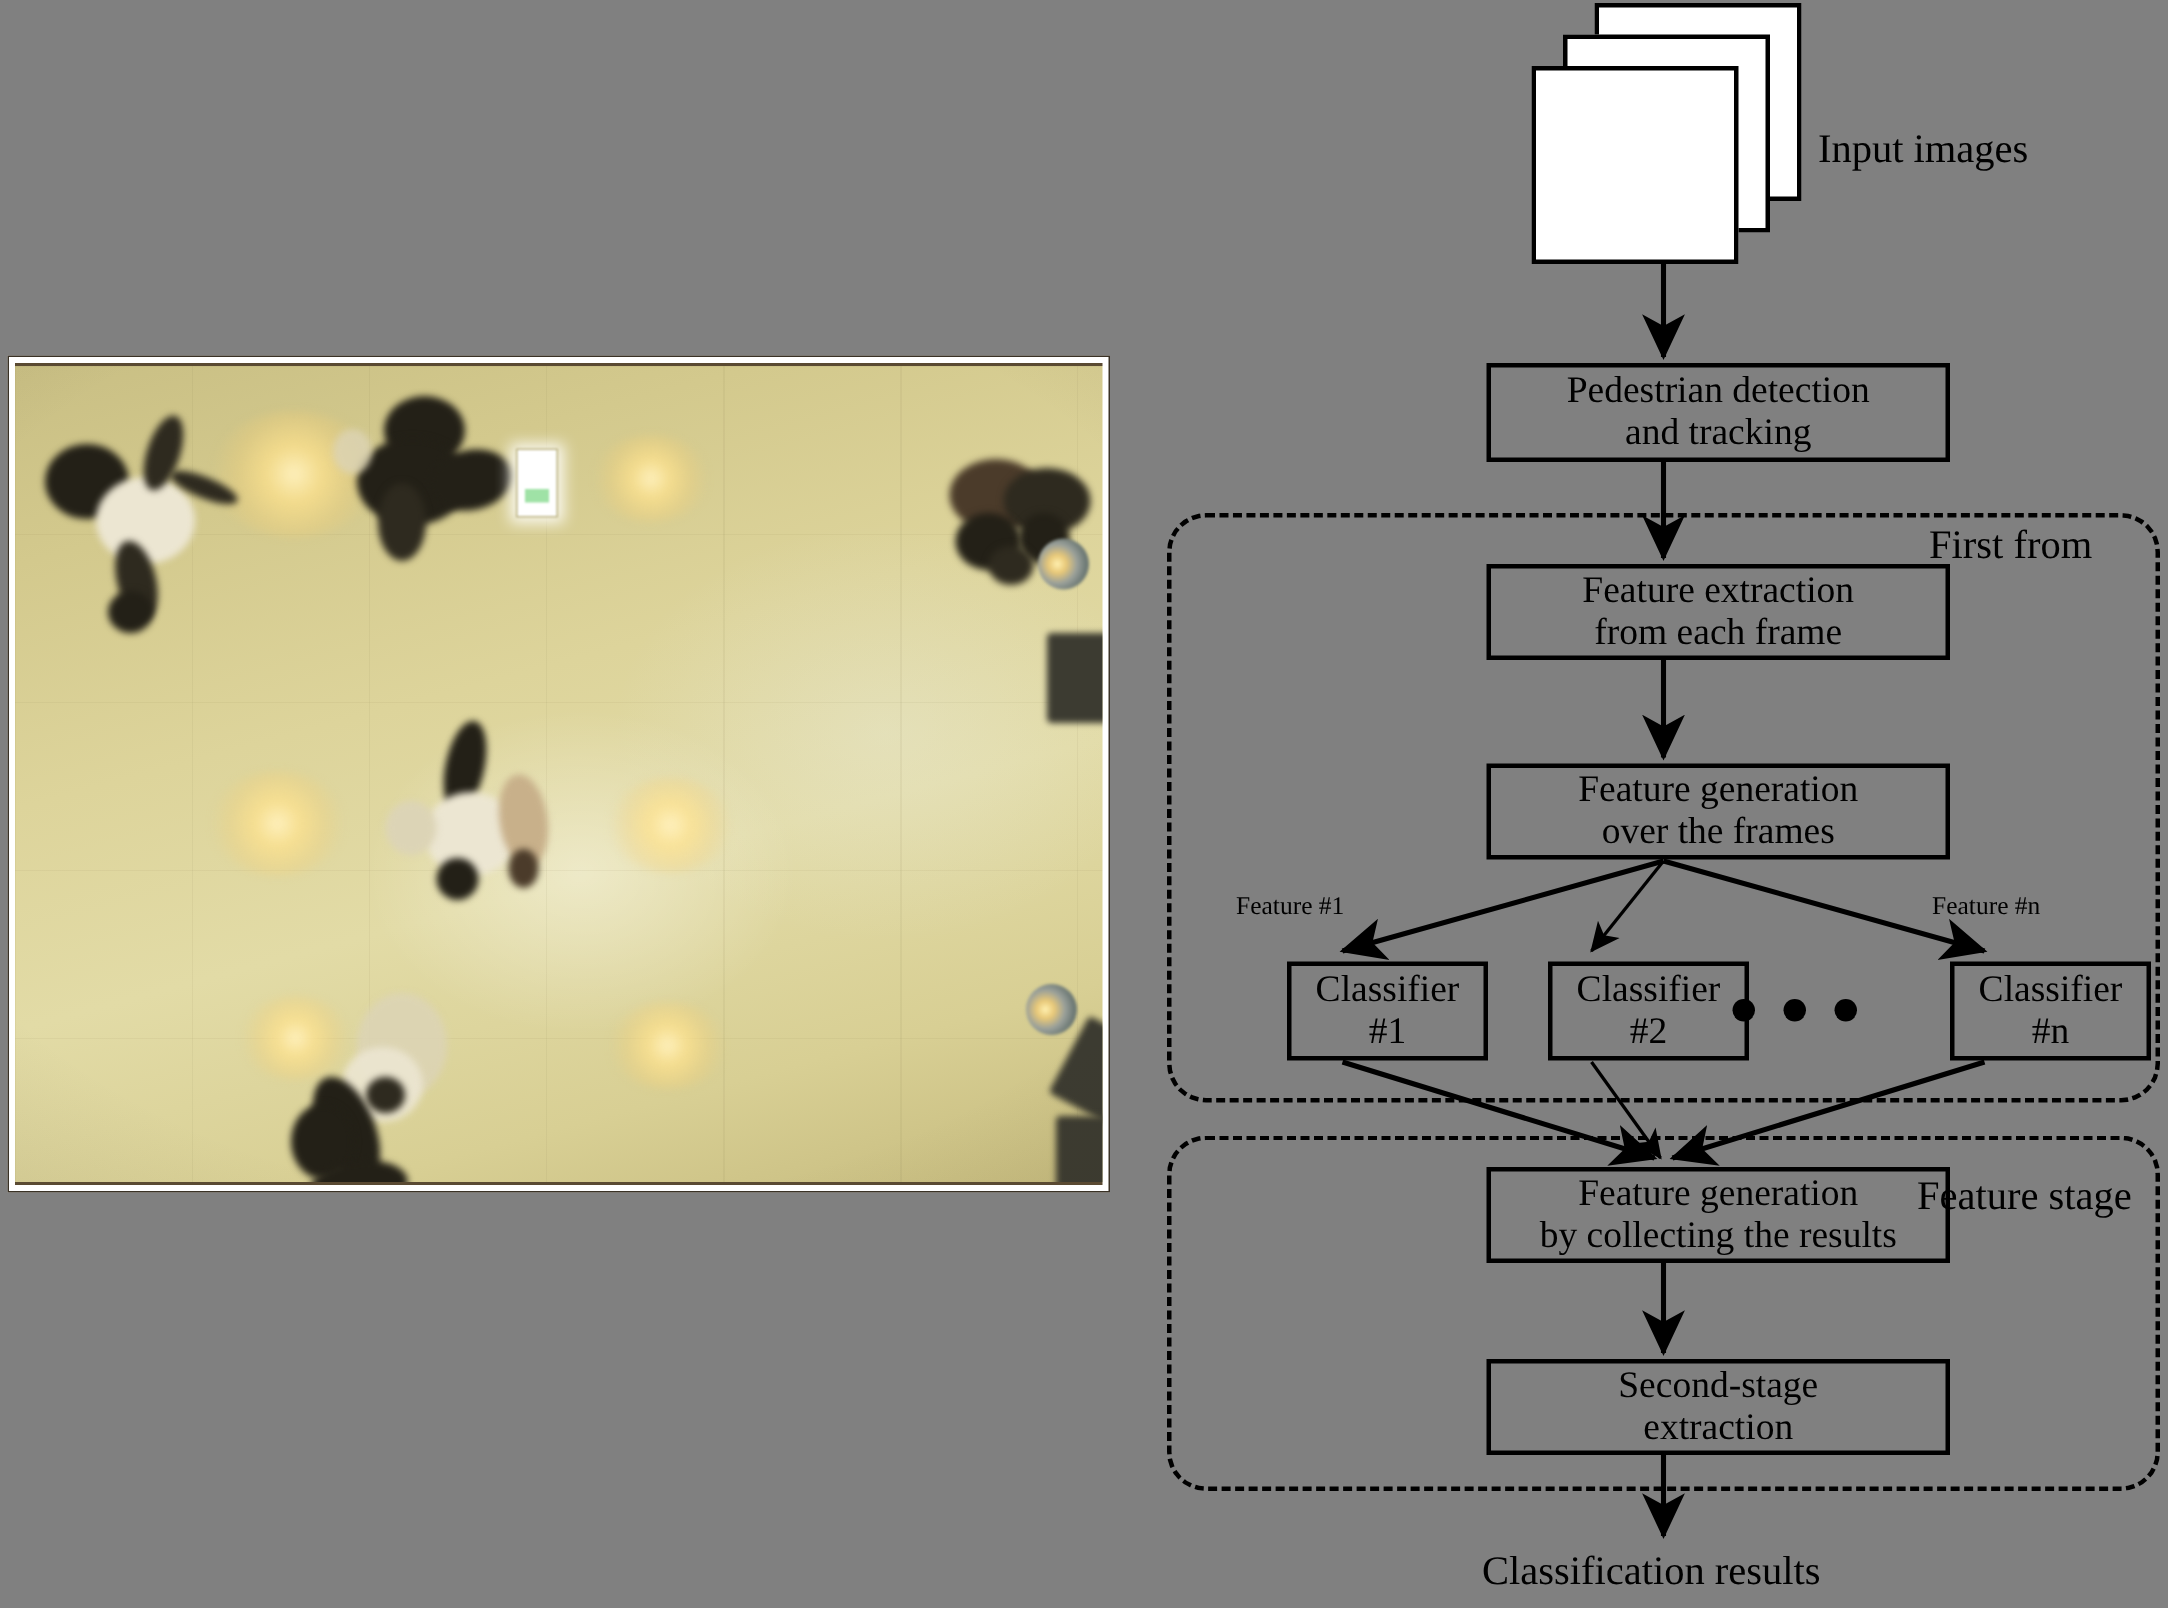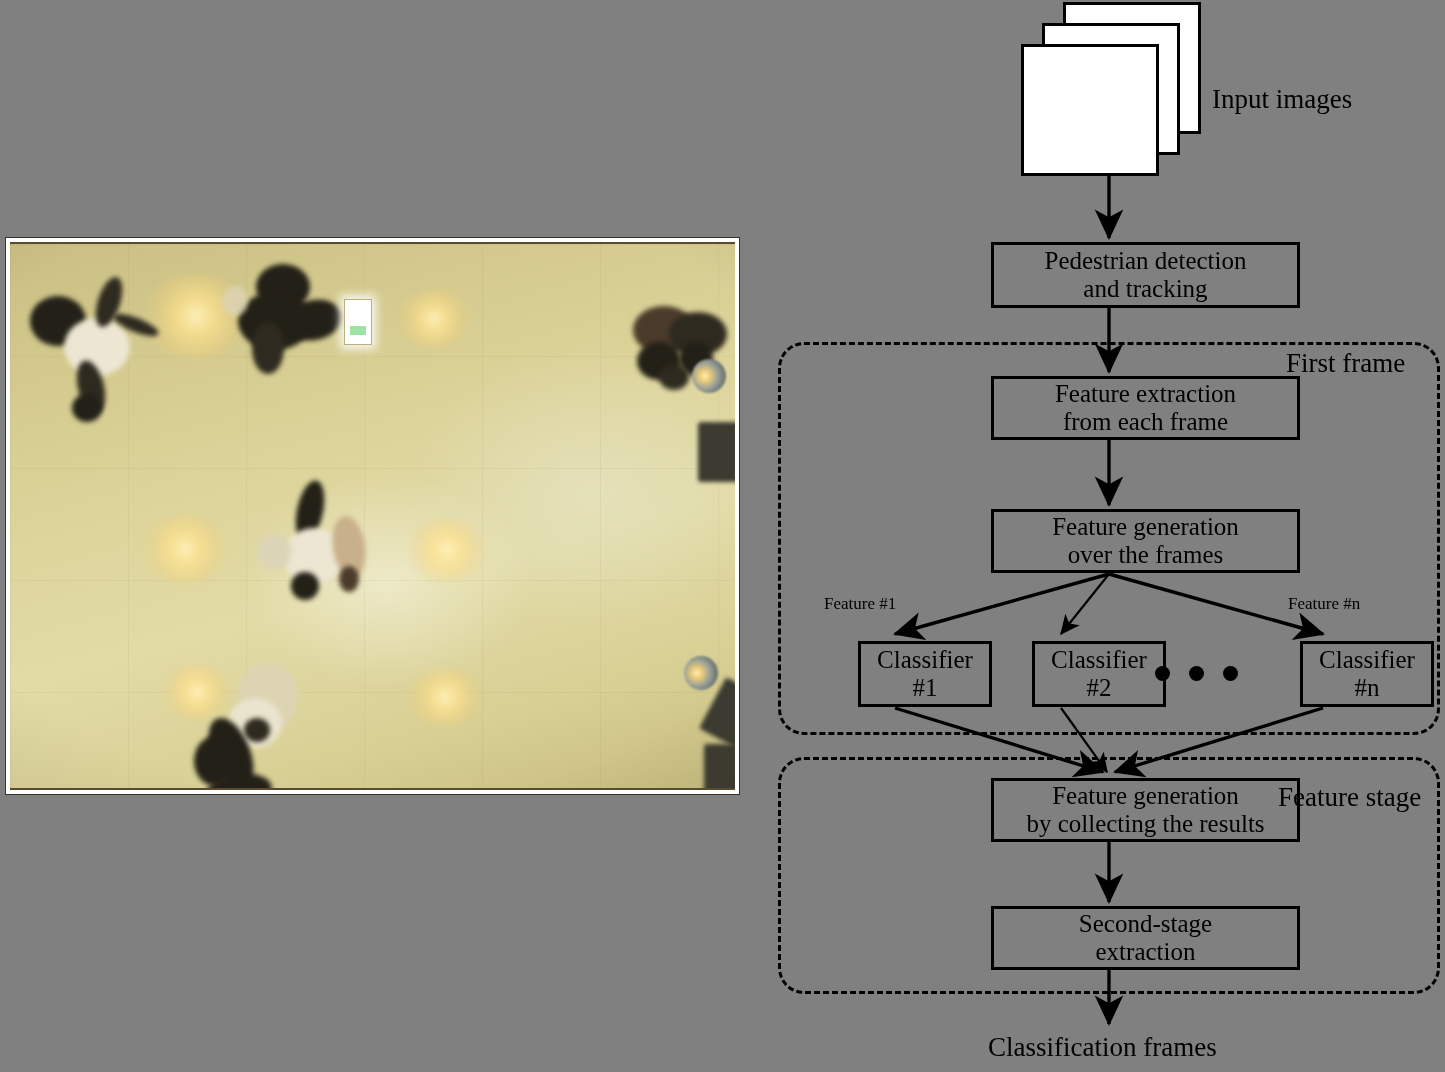--- a/index.html
+++ b/index.html
@@ -254,21 +254,21 @@
 
   <div class="sheet" style="left:1063px; top:2px;  width:138px; height:132px;"></div>
   <div class="sheet" style="left:1042px; top:23px; width:138px; height:132px;"></div>
   <div class="sheet" style="left:1021px; top:44px; width:138px; height:132px;"></div>
 
   <div class="plain-label" style="left:1212px; top:84px;">Input images</div>
 
   <div class="dashbox" style="left:778px; top:342px; width:662px; height:393px;"></div>
   <div class="dashbox" style="left:778px; top:757px; width:662px; height:237px;"></div>
 
-  <div class="stage-label" style="left:1286px; top:348px;">First frame</div>
+  <div class="stage-label" style="left:1286px; top:348px;">First from</div>
   <div class="stage-label" style="left:1278px; top:782px;">Feature stage</div>
 
   <div class="node" style="left:955px; top:242px; width:309px; height:66px;">Pedestrian detection
 and tracking</div>
 
   <div class="node" style="left:955px; top:376px; width:309px; height:64px;">Feature extraction
 from each frame</div>
 
   <div class="node" style="left:955px; top:509px; width:309px; height:64px;">Feature generation
 over the frames</div>
@@ -290,21 +290,21 @@
 
   <div class="feature-label" style="left:824px; top:594px;">Feature #1</div>
   <div class="feature-label" style="left:1288px; top:594px;">Feature #n</div>
 
   <div class="node" style="left:955px; top:778px; width:309px; height:64px;">Feature generation
 by collecting the results</div>
 
   <div class="node" style="left:955px; top:906px; width:309px; height:64px;">Second-stage
 extraction</div>
 
-  <div class="plain-label" style="left:988px; top:1032px;">Classification frames</div>
+  <div class="plain-label" style="left:988px; top:1032px;">Classification results</div>
 
   <svg class="arrows" viewBox="0 0 1445 1072">
     <defs>
       <marker id="ah" markerWidth="10" markerHeight="9" refX="8.4" refY="4.5" orient="auto" markerUnits="strokeWidth">
         <path d="M0,0.3 L9,4.5 L0,8.7 L2.3,4.5 Z" fill="#000"></path>
       </marker>
     </defs>
     <g stroke="#000" stroke-width="3.4" fill="none" marker-end="url(#ah)">
       <line x1="1109" y1="176" x2="1109" y2="238"></line>
       <line x1="1109" y1="308" x2="1109" y2="372"></line>

